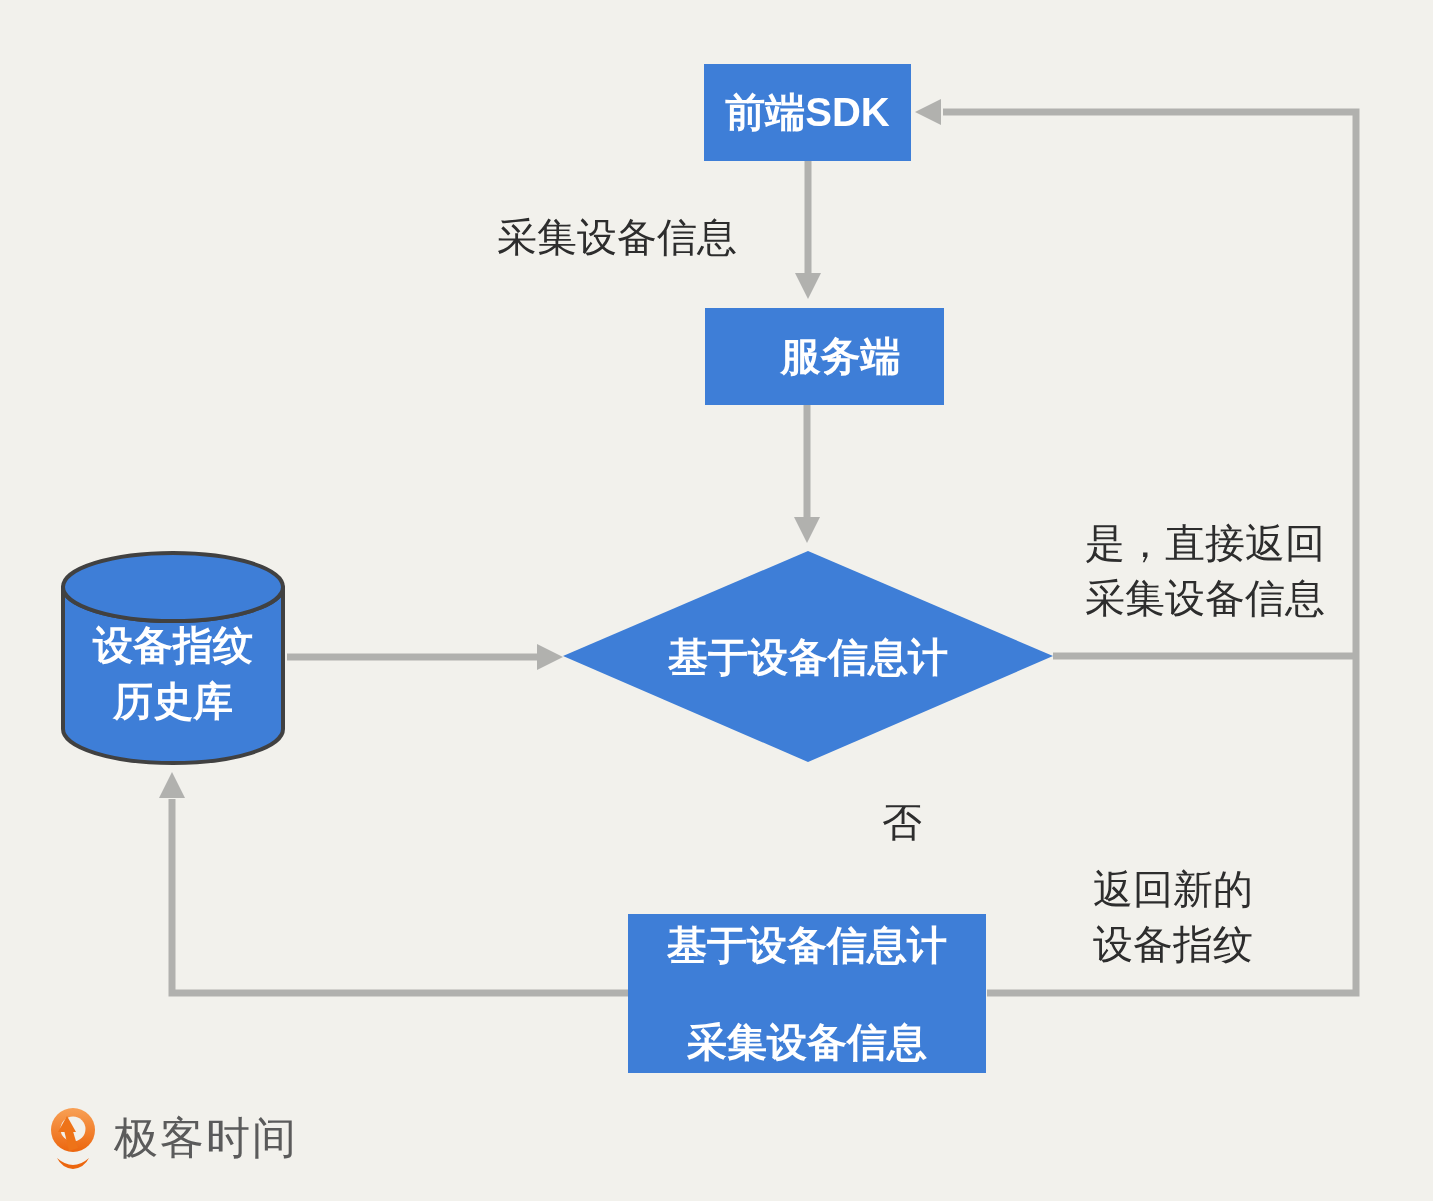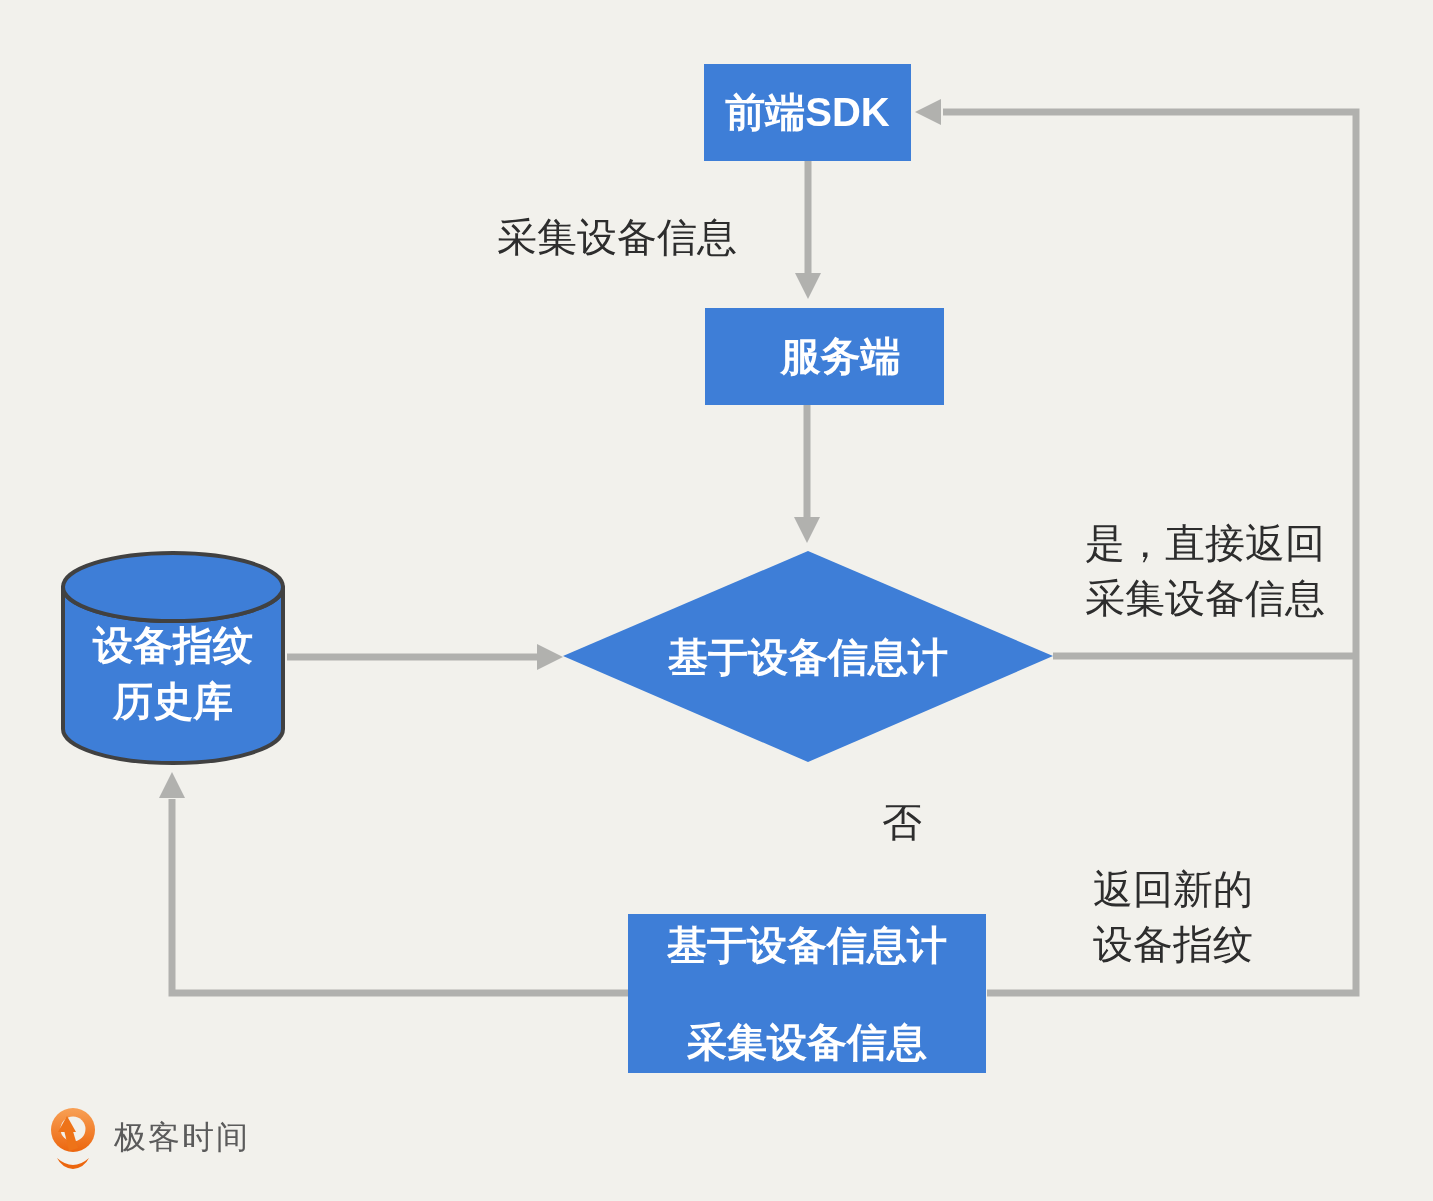--- a/index.html
+++ b/index.html
@@ -65,21 +65,21 @@
   #footer-logo {
     position: absolute;
     left: 50px;
     top: 1104px;
     display: flex;
     align-items: center;
     z-index: 3;
   }
   #brand-text {
     margin-left: 18px;
-    font-size: 32px;
+    font-size: 44px;
     color: #5b5b5b;
     letter-spacing: 2px;
   }
 </style>
 </head>
 <body>
 
 <div id="canvas">
 
   <svg id="connectors" width="1433" height="1201" viewBox="0 0 1433 1201">

